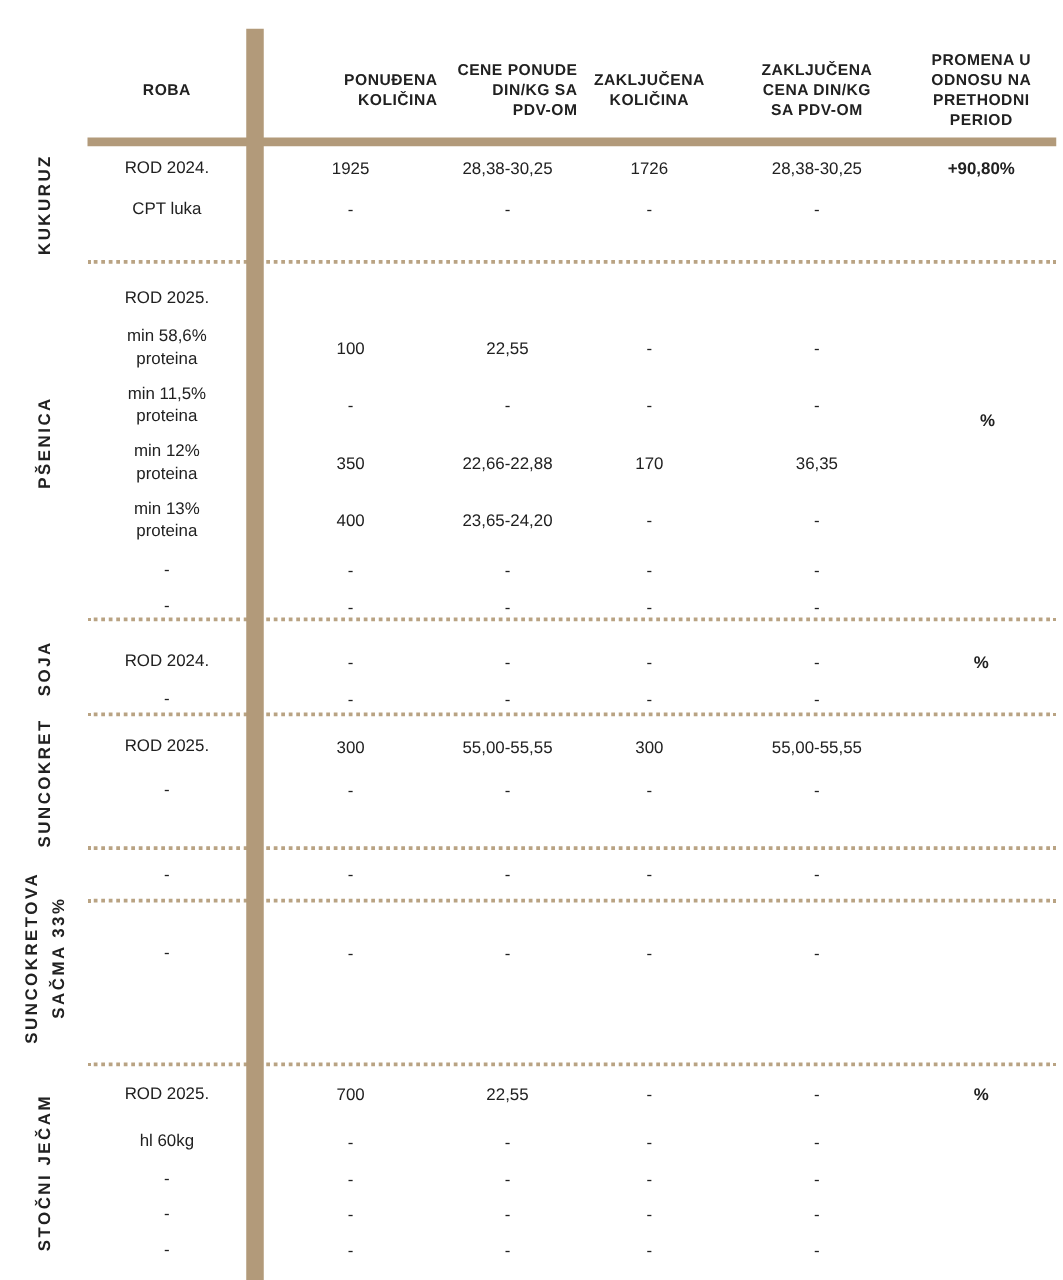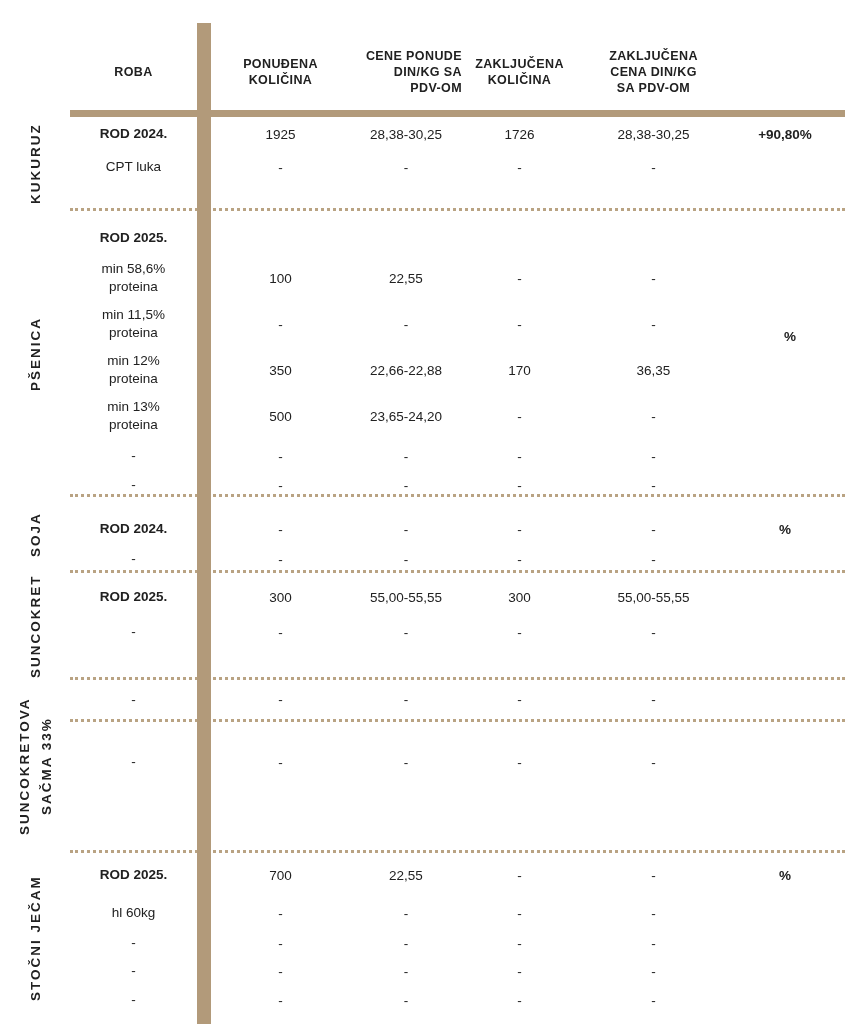--- a/index.html
+++ b/index.html
@@ -34,21 +34,21 @@
   .block{
     margin-left:70px;width:775px;box-sizing:border-box;position:relative;
     border-bottom:3px dotted #b9a383;overflow:hidden;
   }
   .row{
     display:grid;grid-template-columns:127px 14px 139px 112px 115px 153px 110px;
     align-items:center;
   }
   .cell{text-align:center;font-size:13.5px;}
   .label-cell{white-space:pre-line;line-height:1.3;}
-  .bold{font-weight:bold;}
+  .bold{font-weight:normal;}
   .change-cell{font-weight:bold;}
   .center-change{
     position:absolute;right:0;top:118px;width:110px;text-align:center;
     font-weight:bold;font-size:13.5px;
   }
 
   .g-kukuruz .block{height:94px;padding-top:2px;}
   .g-kukuruz .row:nth-child(1){height:30px;}
   .g-kukuruz .row:nth-child(2){height:36px;}
 
@@ -80,30 +80,34 @@
   .g-stocni .row:nth-child(5){height:30px;}
 </style>
 </head>
 <body>
 
 <div class="page">
   <div class="vbar"></div>
   <div class="hbar"></div>
   <div class="header-row" id="header-row">
       <div class="hcell" style="grid-area: 1 / 1;">ROBA</div>
-      <div class="hcell" style="grid-area: 1 / 3;">PONUĐENA
+      <div class="hcell" style="grid-area: 1 / 3; text-align: right;">PONUĐENA
 KOLIČINA</div>
       <div class="hcell" style="grid-area: 1 / 4; text-align: right;">CENE PONUDE
 DIN/KG SA
 PDV-OM</div>
       <div class="hcell" style="grid-area: 1 / 5;">ZAKLJUČENA
 KOLIČINA</div>
       <div class="hcell" style="grid-area: 1 / 6;">ZAKLJUČENA
 CENA DIN/KG
 SA PDV-OM</div>
+      <div class="hcell" style="grid-area: 1 / 7;">PROMENA U
+ODNOSU NA
+PRETHODNI
+PERIOD</div>
     </div>
   <div class="table-body" id="table-body">
       <section class="group g-kukuruz">
         <div class="vlabel">KUKURUZ</div>
         <div class="block blk0">
           <div class="row">
             <div class="cell label-cell bold">ROD 2024.</div>
             <div class="cell"></div>
             <div class="cell">1925</div>
             <div class="cell">28,38-30,25</div>
@@ -161,21 +165,21 @@
             <div class="cell">350</div>
             <div class="cell">22,66-22,88</div>
             <div class="cell">170</div>
             <div class="cell">36,35</div>
             <div class="cell change-cell"></div>
           </div>
           <div class="row">
             <div class="cell label-cell">min 13%
 proteina</div>
             <div class="cell"></div>
-            <div class="cell">500</div>
+            <div class="cell">400</div>
             <div class="cell">23,65-24,20</div>
             <div class="cell">-</div>
             <div class="cell">-</div>
             <div class="cell change-cell"></div>
           </div>
           <div class="row">
             <div class="cell label-cell">-</div>
             <div class="cell"></div>
             <div class="cell">-</div>
             <div class="cell">-</div>

